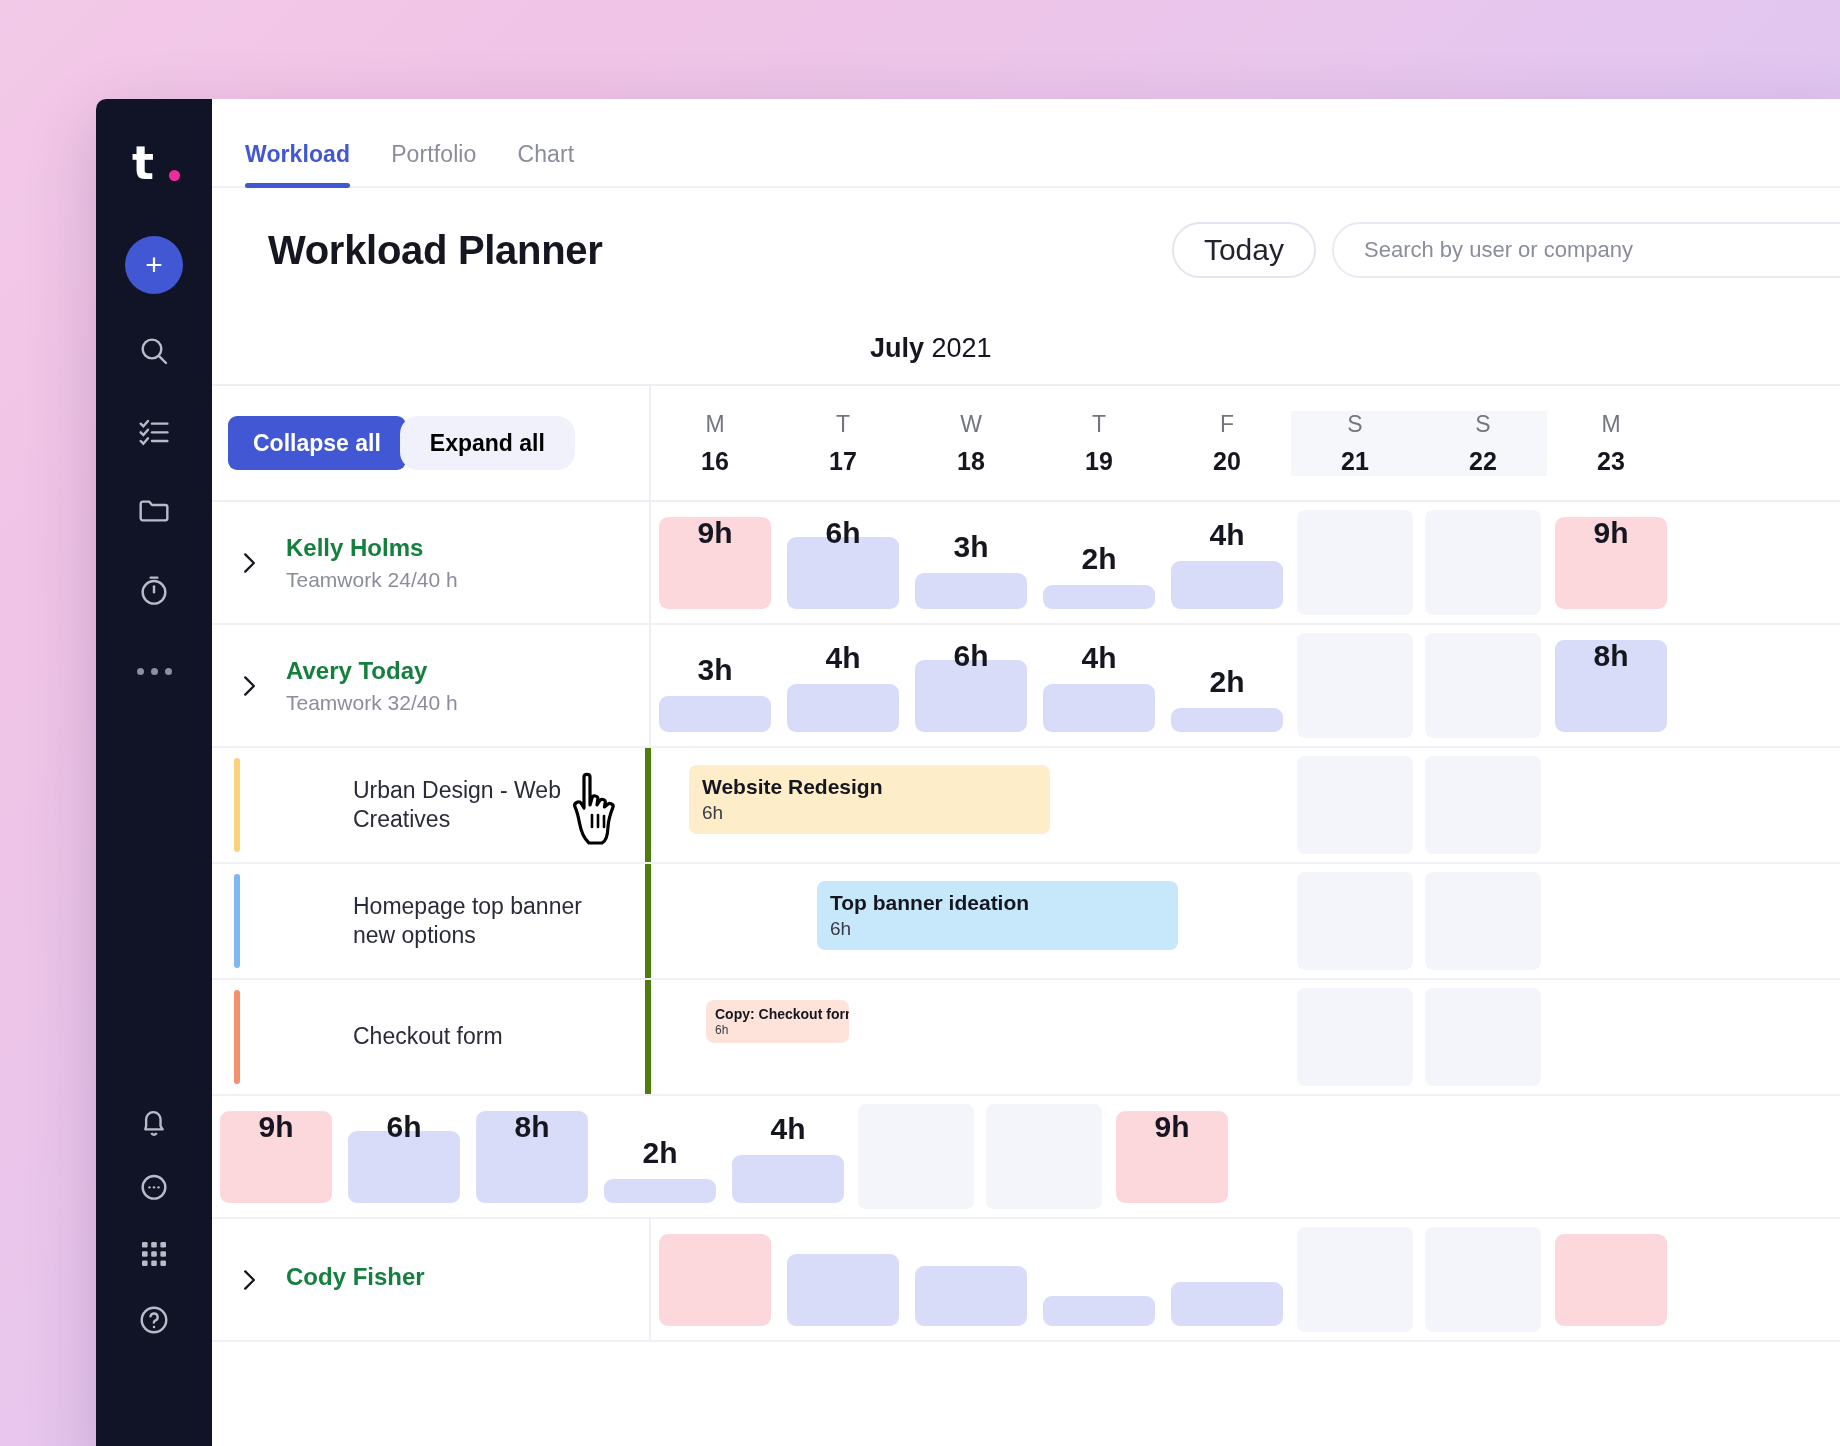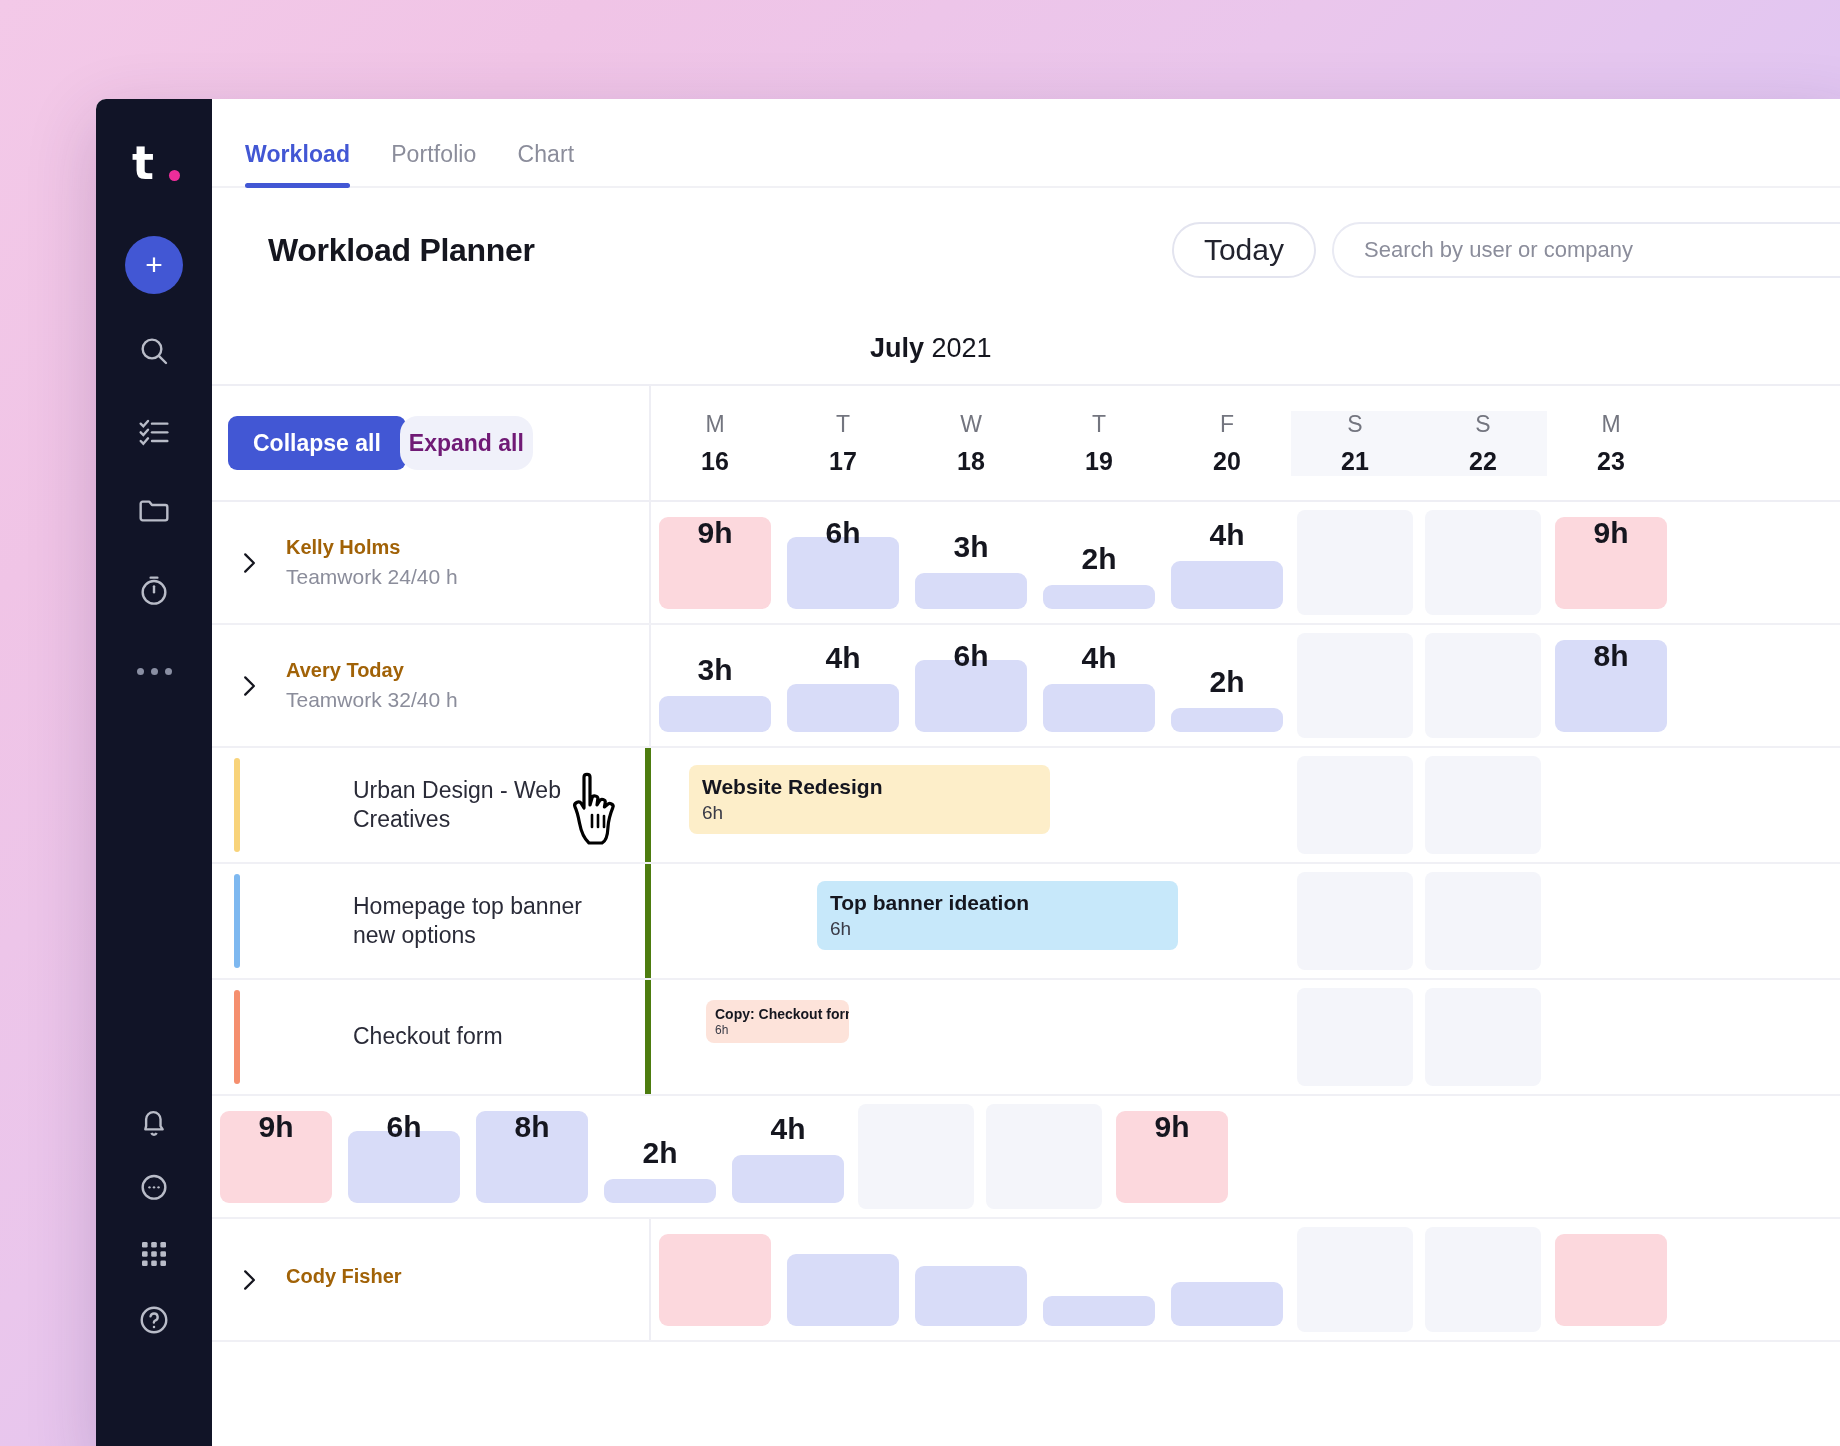--- a/index.html
+++ b/index.html
@@ -85,21 +85,21 @@
     height: 5px; background: #4257d4; border-radius: 3px;
   }
 
   
   #titlerow {
     height: 124px; flex: 0 0 124px;
     display: flex; align-items: center;
     padding: 0 0 0 56px;
     position: relative;
   }
-  #page-title { font-size: 32px; font-weight: 700; color: #15161f; letter-spacing: -.3px; }
+  #page-title { font-size: 40px; font-weight: 700; color: #15161f; letter-spacing: -.3px; }
   #title-actions {
     position: absolute; right: -36px; top: 50%; transform: translateY(-50%);
     display: flex; align-items: center; gap: 16px;
   }
   #today-btn {
     height: 56px; padding: 0 30px; border-radius: 28px;
     border: 2px solid #e3e4ef; background: #fff;
     display: flex; align-items: center; justify-content: center;
     font-size: 30px; color: #22232e; cursor: pointer;
   }
@@ -139,42 +139,42 @@
   #headrow .left-col {
     display: flex; align-items: center; padding-left: 16px;
     border-right: 2px solid #eeeef4;
   }
   #btn-collapse {
     height: 54px; padding: 0 25px; border-radius: 9px;
     background: #4257d4; color: #fff; font-size: 23px; font-weight: 700;
     display: flex; align-items: center; cursor: pointer;
   }
   #btn-expand {
-    height: 54px; padding: 0 9px; border-radius: 18px;
-    background: #f0f1fa; color: #701a75; font-size: 23px; font-weight: 700;
+    height: 54px; padding: 0 30px; border-radius: 18px;
+    background: #f0f1fa; color: #000000; font-size: 23px; font-weight: 700;
     display: flex; align-items: center; cursor: pointer;
     margin-left: -6px;
   }
   #headrow .right-col { align-items: center; }
   .day-head {
     display: flex; flex-direction: column; align-items: center; justify-content: center;
     height: 100%; gap: 9px;
   }
   .day-dow { font-size: 23px; color: #73757f; }
   .day-num { font-size: 25px; font-weight: 700; color: #15161f; }
 
   
   #body { flex: 1; min-height: 0; overflow: hidden; position: relative; }
   .user-row { height: 123px; border-bottom: 2px solid #f0f0f5; }
   .user-row .left-col {
     display: flex; align-items: center; border-right: 2px solid #eeeef4;
   }
   .chevron { width: 74px; display:flex; align-items:center; justify-content:center; cursor:pointer; }
   .user-meta { display: flex; flex-direction: column; gap: 6px; }
-  .user-name { font-size: 20px; font-weight: 700; color: #a16207; }
+  .user-name { font-size: 24px; font-weight: 700; color: #15803d; }
   .user-sub { font-size: 21px; color: #8b8d9b; }
 
   .task-row { height: 116px; border-bottom: 2px solid #f0f0f5; }
   .task-row .left-col {
     display: flex; align-items: center; border-right: 6px solid #4d7c0f;
     position: relative; padding-left: 141px;
   }
   .task-accent {
     position: absolute; left: 22px; top: 10px; bottom: 10px;
     width: 6px; border-radius: 3px;

